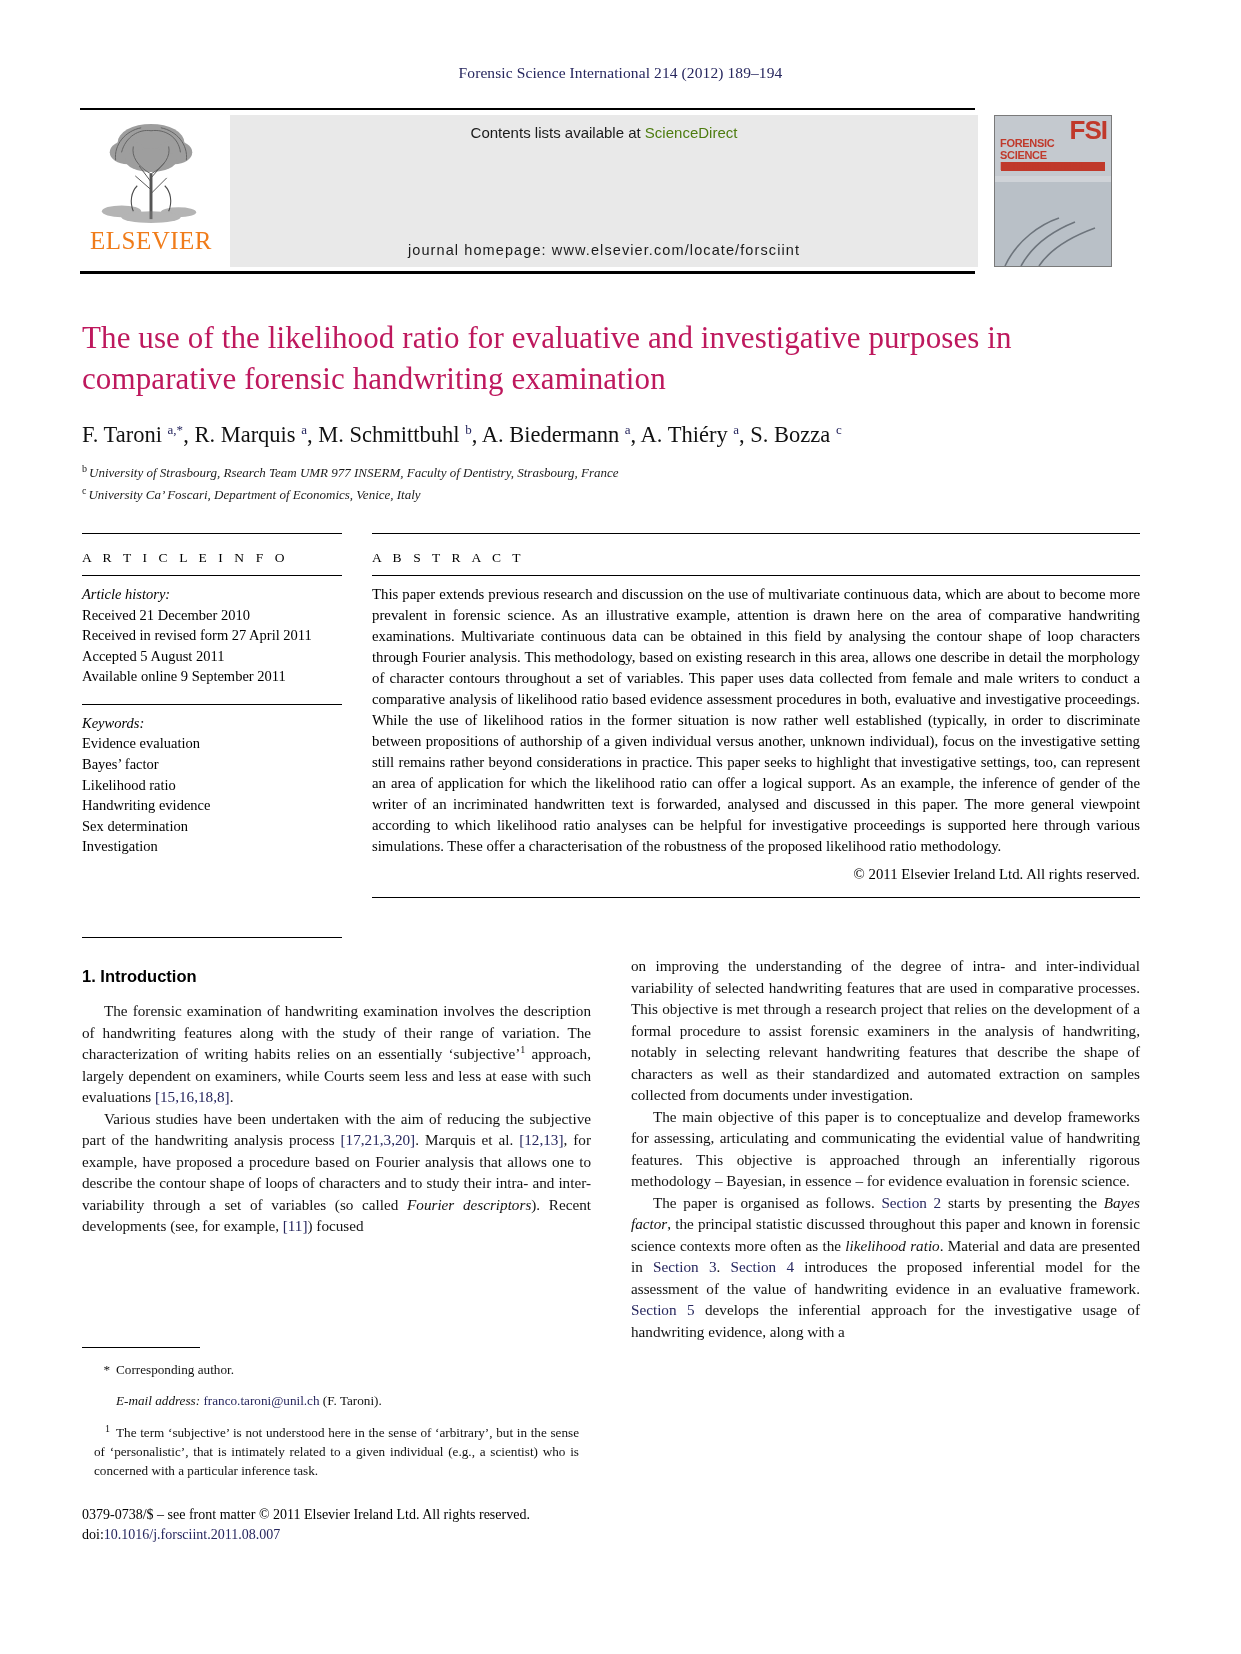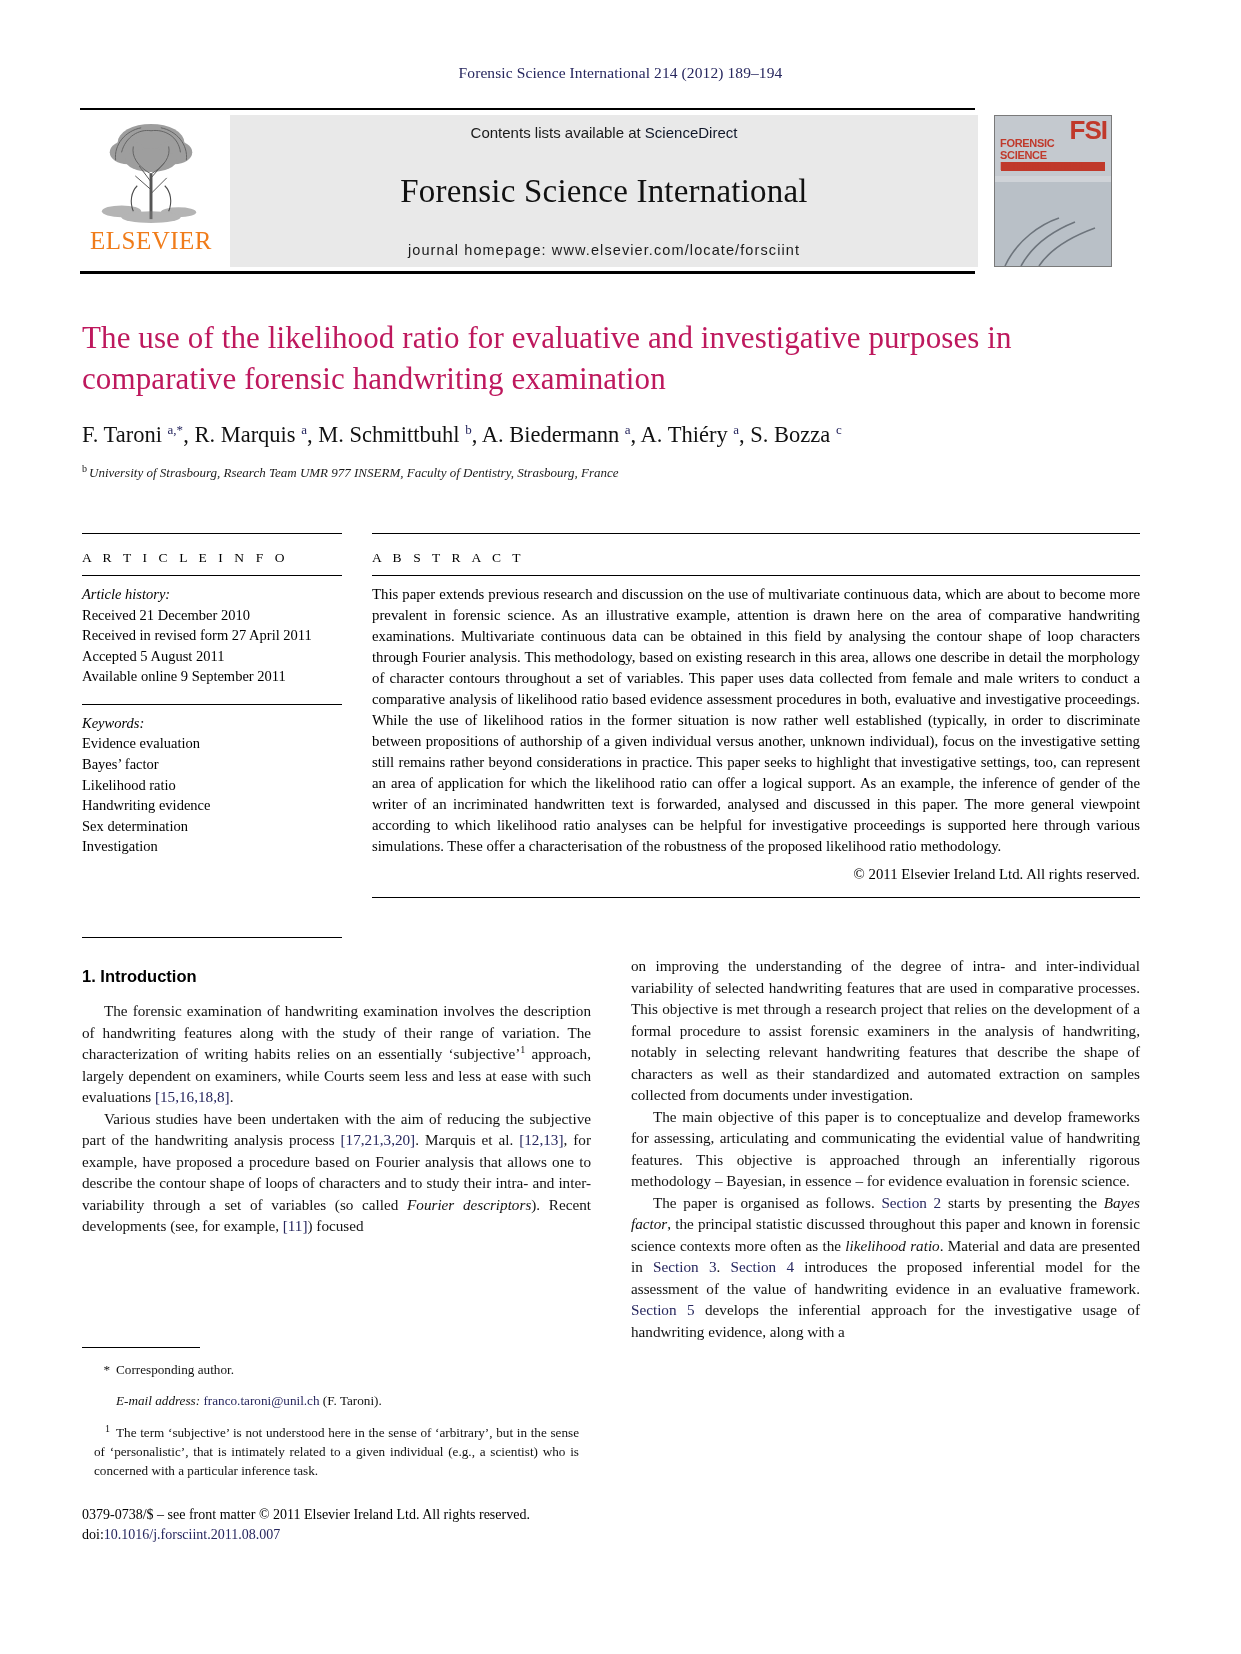--- a/index.html
+++ b/index.html
@@ -89,21 +89,21 @@
     justify-content: space-between;
     padding: 9px 0 9px 0;
     box-sizing: border-box;
   }
   .contents-line {
     font-family: "Liberation Sans", sans-serif;
     font-size: 15px;
     color: #1a1a1a;
   }
   .contents-line .sd-link {
-    color: #0f172a;
+    color: #4d7c0f;
     text-align: right;
   }
   .journal-title {
     font-family: "Liberation Serif", serif;
     font-size: 33px;
     color: #111;
     letter-spacing: .2px;
     margin: 6px 0 6px 0;
   }
   .homepage-line {
@@ -368,21 +368,20 @@
             <path d="M74 70 C80 76 82 86 78 96"></path>
           </g>
         </svg>
         <div class="elsevier-word">ELSEVIER</div>
       </div>
 
       <div class="masthead-center">
         <div class="contents-line">
           <span>Contents lists available at </span><span class="sd-link">ScienceDirect</span>
         </div>
-        <div class="journal-title">Forensic Science International</div>
         <div class="homepage-line">journal homepage: www.elsevier.com/locate/forsciint</div>
       </div>
 
       <div class="cover-thumb">
         <div class="cover-top"></div>
         <div class="cover-band" style="top:46px"></div>
         <div class="cover-bottom"></div>
         <div class="cover-fsi">FSI</div>
         <div class="cover-title-lines">FORENSIC<br>SCIENCE<br>INTERNATIONAL</div>
         <svg style="position:absolute;bottom:0;left:0;width:116px;height:52px" viewBox="0 0 116 52">
@@ -393,20 +392,21 @@
       </div>
     </div>
     <div class="masthead-rule-bottom"></div>
   </div>
 
   <div class="title-block">
     <h1 class="paper-title">The use of the likelihood ratio for evaluative and investigative purposes in comparative forensic handwriting examination</h1>
     <div class="authors">F. Taroni <sup>a,*</sup>, R. Marquis <sup>a</sup>, M. Schmittbuhl <sup>b</sup>, A. Biedermann <sup>a</sup>, A. Thiéry <sup>a</sup>, S. Bozza <sup>c</sup></div>
     <div class="affiliations">
       <div><sup>b</sup><span>University of Strasbourg, Rsearch Team UMR 977 INSERM, Faculty of Dentistry, Strasbourg, France</span></div>
+      <div><sup>c</sup><span>University Ca’ Foscari, Department of Economics, Venice, Italy</span></div>
     </div>
   </div>
 
   <div class="info-abstract">
 
     <div class="col-info">
       <div class="section-rule"></div>
       <div class="sec-head">A R T I C L E  I N F O</div>
       <div class="thin-rule"></div>
 

